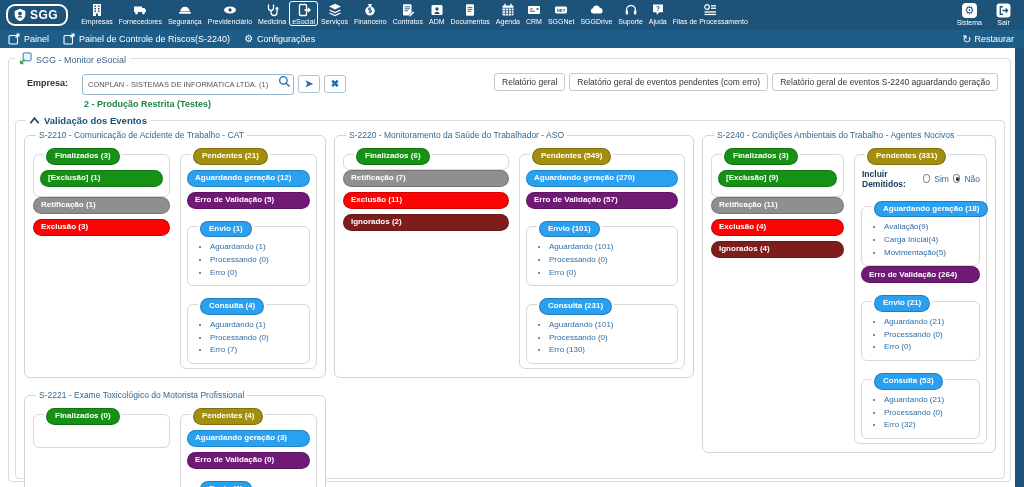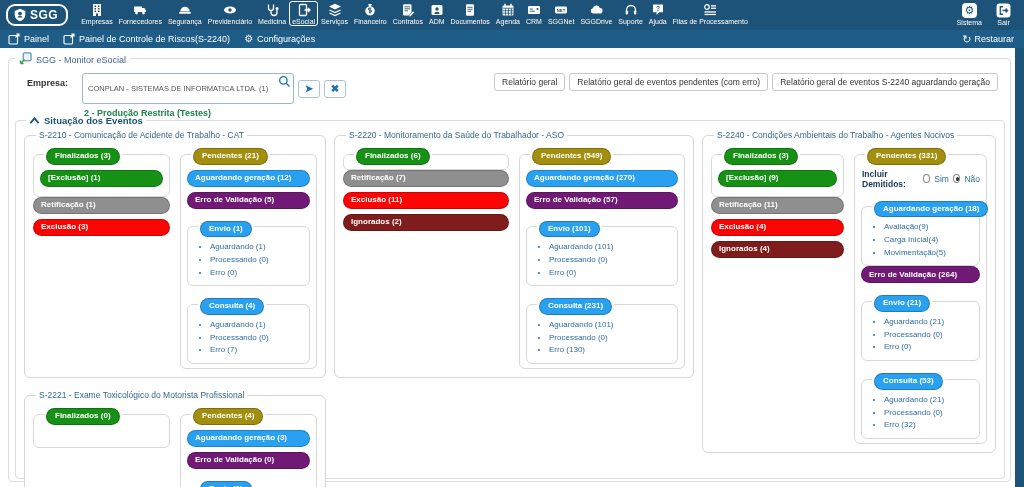--- a/index.html
+++ b/index.html
@@ -33,21 +33,21 @@
   fieldset { min-inline-size:0; margin:0; }
   .frame { position:absolute; left:8px; right:13px; top:52px; bottom:5px; border:1px solid #dcdcdc; border-radius:4px; padding:2px 4px 4px; background:#fff; }
   .frame > legend { display:flex; align-items:flex-end; gap:4px; font-size:9px; color:#40658a; padding:0 4px; margin-left:2px; }
   .title-ico { width:13px; height:13px; }
   
   .emp-row { display:flex; align-items:flex-start; padding:6px 6px 0 14px; }
   .emp-label { font-size:9px; font-weight:bold; color:#333; margin:5px 14px 0 0; }
   .emp-block { display:flex; flex-direction:column; }
   .emp-line { display:flex; align-items:center; gap:4px; }
   .emp-input-wrap { position:relative; }
-  .emp-input { width:212px; height:31px; border:1px solid #9ab7cc; border-radius:3px; font-size:7.5px; color:#555;
+  .emp-input { width:212px; height:21px; border:1px solid #9ab7cc; border-radius:3px; font-size:7.5px; color:#555;
                padding:0 18px 0 5px; font-family:"Liberation Sans",sans-serif; }
   .search-ico { position:absolute; right:3px; top:2px; width:13px; height:13px; cursor:pointer; }
   .mini-btn { width:22px; height:18px; background:#fff; border:1px solid #a9c4d8; border-radius:3px;
               color:#1a6fb5; font-weight:bold; font-size:10px; line-height:1; display:flex; align-items:center; justify-content:center; cursor:pointer; padding:0; }
   .env-text { font-size:9px; font-weight:bold; color:#1e8449; margin-top:4px; margin-left:2px; }
   .reports { margin-left:auto; display:flex; gap:4px; padding-right:2px; }
   .rbtn { background:#fff; border:1px solid #c9c9c9; border-radius:3px; font-size:8.5px; color:#333;
           padding:3px 7px; cursor:pointer; white-space:nowrap; font-family:"Liberation Sans",sans-serif; }
   
   .section { position:absolute; left:6px; right:5px; top:50px; bottom:2px; border:1px solid #dcdcdc; border-radius:4px; padding:4px 8px; }
@@ -329,21 +329,21 @@
       <button class="rbtn">Relatório geral de eventos pendentes (com erro)</button>
       <button class="rbtn">Relatório geral de eventos S-2240 aguardando geração</button>
     </div>
   </div>
 
   <fieldset class="section">
     <legend>
       <svg class="chev" viewBox="0 0 12 9">
           <path d="M1.5 7.5 6 2l4.5 5.5" fill="none" stroke="#1a5276" stroke-width="2"></path>
         </svg>
-      <span>Situação dos Eventos</span>
+      <span>Validação dos Eventos</span>
     </legend>
 
     <div class="grid">
 
       <div class="gcol1">
         <fieldset class="panel">
           <legend>S-2210 - Comunicação de Acidente de Trabalho - CAT</legend>
           <div class="cols">
             <div class="col">
               <fieldset class="box">

